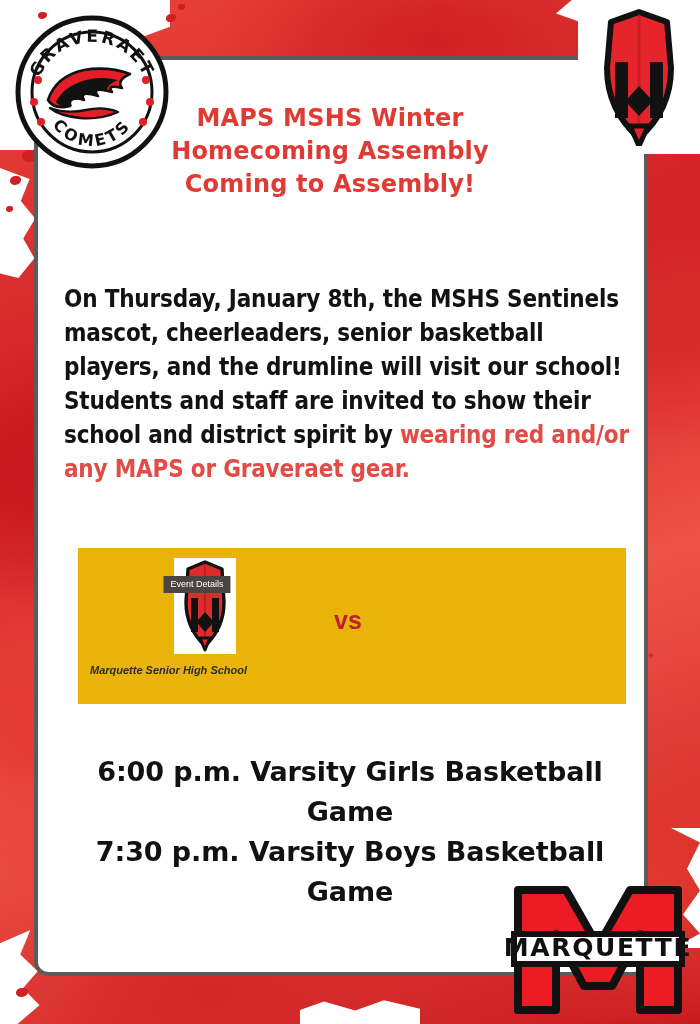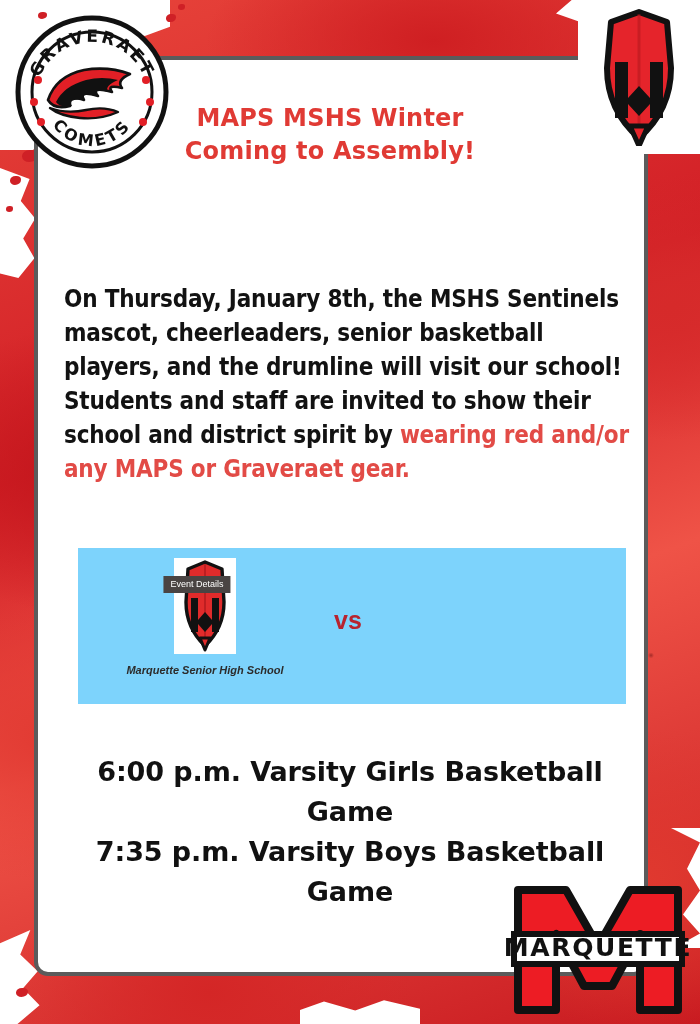--- a/index.html
+++ b/index.html
@@ -110,42 +110,42 @@
   }
   .body-copy .accent { color: #e24b46; }
 
   
   .matchup {
     position: absolute;
     left: 78px;
     top: 548px;
     width: 548px;
     height: 156px;
-    background: #7dd3fc;
+    background: #eab308;
   }
   .team {
     position: absolute;
     top: 0;
     width: 230px;
     height: 156px;
   }
   .team-left  { left: 12px; }
   .team-right { left: 306px; }
   .team-logo-slot {
     position: absolute;
     top: 10px;
     width: 100%;
     height: 96px;
   }
   .team-name {
     position: absolute;
     left: 0;
     top: 116px;
     width: 100%;
-    text-align: center;
+    text-align: left;
     font-family: "Liberation Sans", sans-serif;
     font-weight: bold;
     font-style: italic;
     font-size: 11px;
     color: #2c2c2c;
   }
   .vs {
     position: absolute;
     left: 0; right: 8px;
     top: 58px;
@@ -252,20 +252,21 @@
   <div class="fleck" style="left:10px;top:176px;width:11px;height:9px;"></div>
   <div class="fleck" style="left:6px;top:206px;width:7px;height:6px;"></div>
   <div class="fleck" style="left:166px;top:14px;width:10px;height:8px;"></div>
   <div class="fleck" style="left:178px;top:4px;width:7px;height:6px;"></div>
   <div class="fleck" style="left:16px;top:988px;width:12px;height:9px;"></div>
 
   <div class="card"></div>
 
   <div class="headline">
     <div>MAPS MSHS Winter</div>
+    <div>Homecoming Assembly</div>
     <div>Coming to Assembly!</div>
   </div>
 
   <p class="body-copy"><span>On Thursday, January 8th, the MSHS Sentinels mascot, cheerleaders, senior basketball players, and the drumline will visit our school! Students and staff are invited to show their school and district spirit by </span><span class="accent">wearing red and/or any MAPS or Graveraet gear.</span></p>
 
   <div class="matchup">
 
     <div class="team team-left">
       <div class="team-logo-slot">
         <div class="sentinel-box">
@@ -280,21 +281,21 @@
       </div>
       <div class="team-name">Marquette Senior High School</div>
     </div>
 
     <div class="vs">vs</div>
 
   </div>
 
   <div class="times">
     <div>6:00 p.m. Varsity Girls Basketball Game</div>
-    <div>7:35 p.m. Varsity Boys Basketball Game</div>
+    <div>7:30 p.m. Varsity Boys Basketball Game</div>
   </div>
 
   <svg class="comets-badge" viewBox="0 0 156 156" aria-hidden="true">
     <circle cx="78" cy="78" r="74" fill="#fff" stroke="#111" stroke-width="5"></circle>
     <circle cx="78" cy="78" r="60" fill="#fff" stroke="#111" stroke-width="3"></circle>
     <defs>
       <path id="arcTop" d="M 22 84 A 56 56 0 0 1 134 84"></path>
       <path id="arcBot" d="M 30 84 A 48 48 0 0 0 126 84"></path>
     </defs>
     <text font-family="DejaVu Sans, sans-serif" font-size="17" font-weight="bold" fill="#111" letter-spacing="2.4">

